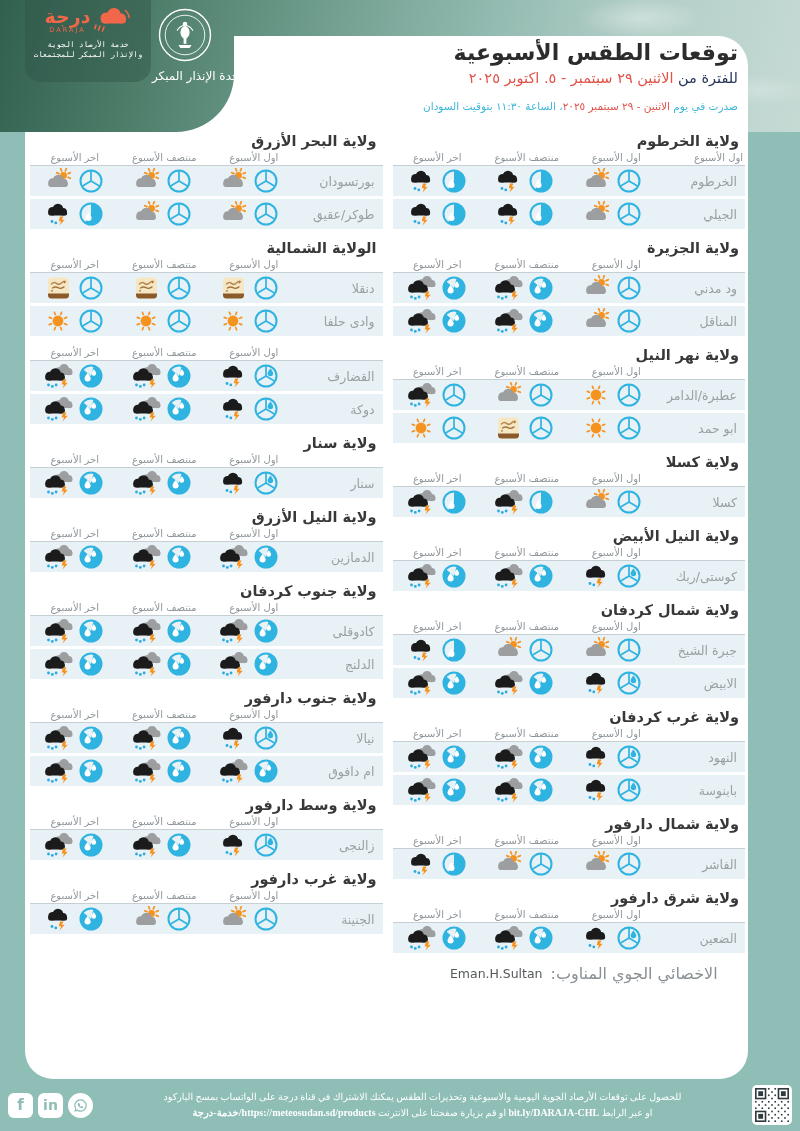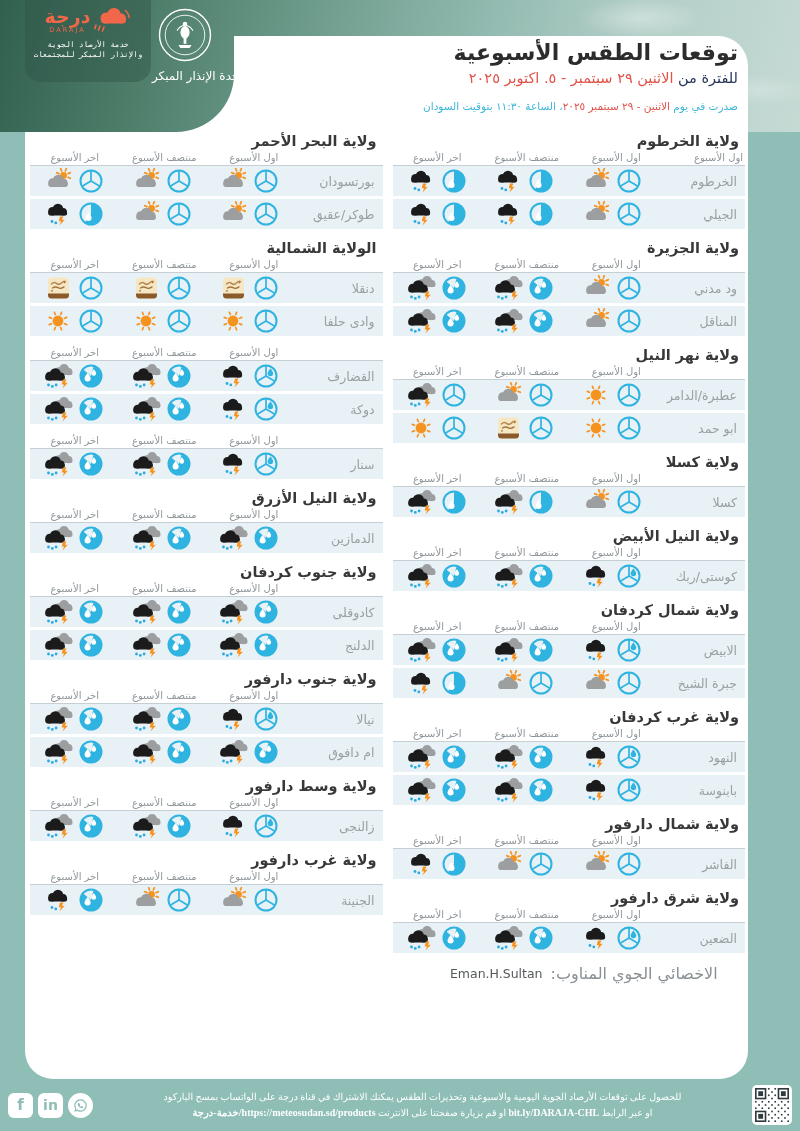--- a/index.html
+++ b/index.html
@@ -919,115 +919,20 @@
       </section>
       <section class="card">
         <h3 class="card-title">ولاية شمال كردفان</h3>
         <div class="thead">
           <div class="th city-col"></div>
           <div class="th period-col">اول الأسبوع</div>
           <div class="th period-col">منتصف الأسبوع</div>
           <div class="th period-col">اخر الأسبوع</div>
         </div>
         <div class="row">
-          <div class="city city-col">الابيض</div>
-          <div class="cell period-col">
-            <span class="ic">
-              <svg width="26" height="26" viewBox="0 0 26 26">
-                <circle cx="13" cy="13" r="10.5" fill="none" stroke="#2fb4e1" stroke-width="2"></circle>
-                <g stroke="#2fb4e1" stroke-width="1.7" stroke-linecap="round">
-                  <path d="M13 13 L13 3.2"></path>
-                  <path d="M13 13 L4.6 17.9"></path>
-                  <path d="M13 13 L21.4 17.9"></path>
-                </g>
-                <path transform="translate(17.4 8.8) scale(0.72)" d="M0 -4.6 C2.6 -1.4 3.8 0.6 3.8 2.4 A3.8 3.8 0 1 1 -3.8 2.4 C-3.8 0.6 -2.6 -1.4 0 -4.6 Z" fill="#2fb4e1"></path>
-              </svg>
-            </span>
-            <span class="ic">
-              <svg width="30" height="26" viewBox="0 0 30 26">
-                <g transform="translate(3 2) scale(0.92)" fill="#1b1b1b">
-                  <circle cx="7" cy="9" r="4.6"></circle>
-                  <circle cx="13" cy="6.5" r="5.8"></circle>
-                  <circle cx="18.5" cy="9.5" r="4.2"></circle>
-                  <rect x="2.4" y="8" width="20.6" height="5.6" rx="2.8"></rect>
-                </g>
-                <g fill="#29abe2">
-                  <circle cx="9" cy="20.5" r="1.4"></circle>
-                  <circle cx="12.8" cy="21.9" r="1.4"></circle>
-                </g>
-                <path transform="translate(17 15.5) scale(0.78)" d="M0 0 L4.4 0 L2.4 4.2 L6 4.2 L-0.6 11.4 L1.4 6.2 L-1.6 6.2 Z" fill="#f6921e"></path>
-              </svg>
-            </span>
-          </div>
-          <div class="cell period-col">
-            <span class="ic">
-              <svg width="26" height="26" viewBox="0 0 26 26">
-                <circle cx="13" cy="13" r="10.5" fill="none" stroke="#2fb4e1" stroke-width="2"></circle>
-                <path d="M13 13 L15.72 2.86 A10.5 10.5 0 1 1 4.96 6.25 Z" fill="#2fb4e1"></path>
-                <path transform="translate(9.6 13.6) scale(0.8)" d="M0 -4.6 C2.6 -1.4 3.8 0.6 3.8 2.4 A3.8 3.8 0 1 1 -3.8 2.4 C-3.8 0.6 -2.6 -1.4 0 -4.6 Z" fill="#fff"></path>
-                <path transform="translate(15.8 9) scale(0.6)" d="M0 -4.6 C2.6 -1.4 3.8 0.6 3.8 2.4 A3.8 3.8 0 1 1 -3.8 2.4 C-3.8 0.6 -2.6 -1.4 0 -4.6 Z" fill="#fff"></path>
-              </svg>
-            </span>
-            <span class="ic">
-              <svg width="30" height="26" viewBox="0 0 30 26">
-                <g transform="translate(10 0.5) scale(0.85)" fill="#9c9ea0">
-                  <circle cx="7" cy="9" r="4.6"></circle>
-                  <circle cx="13" cy="6.5" r="5.8"></circle>
-                  <circle cx="18.5" cy="9.5" r="4.2"></circle>
-                  <rect x="2.4" y="8" width="20.6" height="5.6" rx="2.8"></rect>
-                </g>
-                <g transform="translate(0 4.5) scale(0.95)" fill="#1b1b1b">
-                  <circle cx="7" cy="9" r="4.6"></circle>
-                  <circle cx="13" cy="6.5" r="5.8"></circle>
-                  <circle cx="18.5" cy="9.5" r="4.2"></circle>
-                  <rect x="2.4" y="8" width="20.6" height="5.6" rx="2.8"></rect>
-                </g>
-                <g fill="#29abe2">
-                  <circle cx="5.5" cy="22" r="1.4"></circle>
-                  <circle cx="9.3" cy="23.4" r="1.4"></circle>
-                  <circle cx="13.1" cy="22" r="1.4"></circle>
-                </g>
-                <path transform="translate(20 16.5) scale(0.8)" d="M0 0 L4.4 0 L2.4 4.2 L6 4.2 L-0.6 11.4 L1.4 6.2 L-1.6 6.2 Z" fill="#f6921e"></path>
-              </svg>
-            </span>
-          </div>
-          <div class="cell period-col">
-            <span class="ic">
-              <svg width="26" height="26" viewBox="0 0 26 26">
-                <circle cx="13" cy="13" r="10.5" fill="none" stroke="#2fb4e1" stroke-width="2"></circle>
-                <path d="M13 13 L15.72 2.86 A10.5 10.5 0 1 1 4.96 6.25 Z" fill="#2fb4e1"></path>
-                <path transform="translate(9.6 13.6) scale(0.8)" d="M0 -4.6 C2.6 -1.4 3.8 0.6 3.8 2.4 A3.8 3.8 0 1 1 -3.8 2.4 C-3.8 0.6 -2.6 -1.4 0 -4.6 Z" fill="#fff"></path>
-                <path transform="translate(15.8 9) scale(0.6)" d="M0 -4.6 C2.6 -1.4 3.8 0.6 3.8 2.4 A3.8 3.8 0 1 1 -3.8 2.4 C-3.8 0.6 -2.6 -1.4 0 -4.6 Z" fill="#fff"></path>
-              </svg>
-            </span>
-            <span class="ic">
-              <svg width="30" height="26" viewBox="0 0 30 26">
-                <g transform="translate(10 0.5) scale(0.85)" fill="#9c9ea0">
-                  <circle cx="7" cy="9" r="4.6"></circle>
-                  <circle cx="13" cy="6.5" r="5.8"></circle>
-                  <circle cx="18.5" cy="9.5" r="4.2"></circle>
-                  <rect x="2.4" y="8" width="20.6" height="5.6" rx="2.8"></rect>
-                </g>
-                <g transform="translate(0 4.5) scale(0.95)" fill="#1b1b1b">
-                  <circle cx="7" cy="9" r="4.6"></circle>
-                  <circle cx="13" cy="6.5" r="5.8"></circle>
-                  <circle cx="18.5" cy="9.5" r="4.2"></circle>
-                  <rect x="2.4" y="8" width="20.6" height="5.6" rx="2.8"></rect>
-                </g>
-                <g fill="#29abe2">
-                  <circle cx="5.5" cy="22" r="1.4"></circle>
-                  <circle cx="9.3" cy="23.4" r="1.4"></circle>
-                  <circle cx="13.1" cy="22" r="1.4"></circle>
-                </g>
-                <path transform="translate(20 16.5) scale(0.8)" d="M0 0 L4.4 0 L2.4 4.2 L6 4.2 L-0.6 11.4 L1.4 6.2 L-1.6 6.2 Z" fill="#f6921e"></path>
-              </svg>
-            </span>
-          </div>
-        </div>
-        <div class="row">
           <div class="city city-col">جبرة الشيخ</div>
           <div class="cell period-col">
             <span class="ic">
               <svg width="26" height="26" viewBox="0 0 26 26">
                 <circle cx="13" cy="13" r="10.5" fill="none" stroke="#2fb4e1" stroke-width="2"></circle>
                 <g stroke="#2fb4e1" stroke-width="1.7" stroke-linecap="round">
                   <path d="M13 13 L13 3.2"></path>
                   <path d="M13 13 L4.6 17.9"></path>
                   <path d="M13 13 L21.4 17.9"></path>
                 </g>
@@ -1107,20 +1012,115 @@
                 </g>
                 <g fill="#29abe2">
                   <circle cx="9" cy="20.5" r="1.4"></circle>
                   <circle cx="12.8" cy="21.9" r="1.4"></circle>
                 </g>
                 <path transform="translate(17 15.5) scale(0.78)" d="M0 0 L4.4 0 L2.4 4.2 L6 4.2 L-0.6 11.4 L1.4 6.2 L-1.6 6.2 Z" fill="#f6921e"></path>
               </svg>
             </span>
           </div>
         </div>
+        <div class="row">
+          <div class="city city-col">الابيض</div>
+          <div class="cell period-col">
+            <span class="ic">
+              <svg width="26" height="26" viewBox="0 0 26 26">
+                <circle cx="13" cy="13" r="10.5" fill="none" stroke="#2fb4e1" stroke-width="2"></circle>
+                <g stroke="#2fb4e1" stroke-width="1.7" stroke-linecap="round">
+                  <path d="M13 13 L13 3.2"></path>
+                  <path d="M13 13 L4.6 17.9"></path>
+                  <path d="M13 13 L21.4 17.9"></path>
+                </g>
+                <path transform="translate(17.4 8.8) scale(0.72)" d="M0 -4.6 C2.6 -1.4 3.8 0.6 3.8 2.4 A3.8 3.8 0 1 1 -3.8 2.4 C-3.8 0.6 -2.6 -1.4 0 -4.6 Z" fill="#2fb4e1"></path>
+              </svg>
+            </span>
+            <span class="ic">
+              <svg width="30" height="26" viewBox="0 0 30 26">
+                <g transform="translate(3 2) scale(0.92)" fill="#1b1b1b">
+                  <circle cx="7" cy="9" r="4.6"></circle>
+                  <circle cx="13" cy="6.5" r="5.8"></circle>
+                  <circle cx="18.5" cy="9.5" r="4.2"></circle>
+                  <rect x="2.4" y="8" width="20.6" height="5.6" rx="2.8"></rect>
+                </g>
+                <g fill="#29abe2">
+                  <circle cx="9" cy="20.5" r="1.4"></circle>
+                  <circle cx="12.8" cy="21.9" r="1.4"></circle>
+                </g>
+                <path transform="translate(17 15.5) scale(0.78)" d="M0 0 L4.4 0 L2.4 4.2 L6 4.2 L-0.6 11.4 L1.4 6.2 L-1.6 6.2 Z" fill="#f6921e"></path>
+              </svg>
+            </span>
+          </div>
+          <div class="cell period-col">
+            <span class="ic">
+              <svg width="26" height="26" viewBox="0 0 26 26">
+                <circle cx="13" cy="13" r="10.5" fill="none" stroke="#2fb4e1" stroke-width="2"></circle>
+                <path d="M13 13 L15.72 2.86 A10.5 10.5 0 1 1 4.96 6.25 Z" fill="#2fb4e1"></path>
+                <path transform="translate(9.6 13.6) scale(0.8)" d="M0 -4.6 C2.6 -1.4 3.8 0.6 3.8 2.4 A3.8 3.8 0 1 1 -3.8 2.4 C-3.8 0.6 -2.6 -1.4 0 -4.6 Z" fill="#fff"></path>
+                <path transform="translate(15.8 9) scale(0.6)" d="M0 -4.6 C2.6 -1.4 3.8 0.6 3.8 2.4 A3.8 3.8 0 1 1 -3.8 2.4 C-3.8 0.6 -2.6 -1.4 0 -4.6 Z" fill="#fff"></path>
+              </svg>
+            </span>
+            <span class="ic">
+              <svg width="30" height="26" viewBox="0 0 30 26">
+                <g transform="translate(10 0.5) scale(0.85)" fill="#9c9ea0">
+                  <circle cx="7" cy="9" r="4.6"></circle>
+                  <circle cx="13" cy="6.5" r="5.8"></circle>
+                  <circle cx="18.5" cy="9.5" r="4.2"></circle>
+                  <rect x="2.4" y="8" width="20.6" height="5.6" rx="2.8"></rect>
+                </g>
+                <g transform="translate(0 4.5) scale(0.95)" fill="#1b1b1b">
+                  <circle cx="7" cy="9" r="4.6"></circle>
+                  <circle cx="13" cy="6.5" r="5.8"></circle>
+                  <circle cx="18.5" cy="9.5" r="4.2"></circle>
+                  <rect x="2.4" y="8" width="20.6" height="5.6" rx="2.8"></rect>
+                </g>
+                <g fill="#29abe2">
+                  <circle cx="5.5" cy="22" r="1.4"></circle>
+                  <circle cx="9.3" cy="23.4" r="1.4"></circle>
+                  <circle cx="13.1" cy="22" r="1.4"></circle>
+                </g>
+                <path transform="translate(20 16.5) scale(0.8)" d="M0 0 L4.4 0 L2.4 4.2 L6 4.2 L-0.6 11.4 L1.4 6.2 L-1.6 6.2 Z" fill="#f6921e"></path>
+              </svg>
+            </span>
+          </div>
+          <div class="cell period-col">
+            <span class="ic">
+              <svg width="26" height="26" viewBox="0 0 26 26">
+                <circle cx="13" cy="13" r="10.5" fill="none" stroke="#2fb4e1" stroke-width="2"></circle>
+                <path d="M13 13 L15.72 2.86 A10.5 10.5 0 1 1 4.96 6.25 Z" fill="#2fb4e1"></path>
+                <path transform="translate(9.6 13.6) scale(0.8)" d="M0 -4.6 C2.6 -1.4 3.8 0.6 3.8 2.4 A3.8 3.8 0 1 1 -3.8 2.4 C-3.8 0.6 -2.6 -1.4 0 -4.6 Z" fill="#fff"></path>
+                <path transform="translate(15.8 9) scale(0.6)" d="M0 -4.6 C2.6 -1.4 3.8 0.6 3.8 2.4 A3.8 3.8 0 1 1 -3.8 2.4 C-3.8 0.6 -2.6 -1.4 0 -4.6 Z" fill="#fff"></path>
+              </svg>
+            </span>
+            <span class="ic">
+              <svg width="30" height="26" viewBox="0 0 30 26">
+                <g transform="translate(10 0.5) scale(0.85)" fill="#9c9ea0">
+                  <circle cx="7" cy="9" r="4.6"></circle>
+                  <circle cx="13" cy="6.5" r="5.8"></circle>
+                  <circle cx="18.5" cy="9.5" r="4.2"></circle>
+                  <rect x="2.4" y="8" width="20.6" height="5.6" rx="2.8"></rect>
+                </g>
+                <g transform="translate(0 4.5) scale(0.95)" fill="#1b1b1b">
+                  <circle cx="7" cy="9" r="4.6"></circle>
+                  <circle cx="13" cy="6.5" r="5.8"></circle>
+                  <circle cx="18.5" cy="9.5" r="4.2"></circle>
+                  <rect x="2.4" y="8" width="20.6" height="5.6" rx="2.8"></rect>
+                </g>
+                <g fill="#29abe2">
+                  <circle cx="5.5" cy="22" r="1.4"></circle>
+                  <circle cx="9.3" cy="23.4" r="1.4"></circle>
+                  <circle cx="13.1" cy="22" r="1.4"></circle>
+                </g>
+                <path transform="translate(20 16.5) scale(0.8)" d="M0 0 L4.4 0 L2.4 4.2 L6 4.2 L-0.6 11.4 L1.4 6.2 L-1.6 6.2 Z" fill="#f6921e"></path>
+              </svg>
+            </span>
+          </div>
+        </div>
       </section>
       <section class="card">
         <h3 class="card-title">ولاية غرب كردفان</h3>
         <div class="thead">
           <div class="th city-col"></div>
           <div class="th period-col">اول الأسبوع</div>
           <div class="th period-col">منتصف الأسبوع</div>
           <div class="th period-col">اخر الأسبوع</div>
         </div>
         <div class="row">
@@ -1521,21 +1521,21 @@
           </div>
         </div>
       </section>
       <div class="credit">
         <span class="lbl">الاخصائي الجوي المناوب:</span>
         <span class="nm">Eman.H.Sultan</span>
       </div>
     </div>
   <div class="col" id="col-left">
       <section class="card">
-        <h3 class="card-title">ولاية البحر الأحمر</h3>
+        <h3 class="card-title">ولاية البحر الأزرق</h3>
         <div class="thead">
           <div class="th city-col"></div>
           <div class="th period-col">اول الأسبوع</div>
           <div class="th period-col">منتصف الأسبوع</div>
           <div class="th period-col">اخر الأسبوع</div>
         </div>
         <div class="row">
           <div class="city city-col">بورتسودان</div>
           <div class="cell period-col">
             <span class="ic">
@@ -2086,20 +2086,21 @@
                   <circle cx="9.3" cy="23.4" r="1.4"></circle>
                   <circle cx="13.1" cy="22" r="1.4"></circle>
                 </g>
                 <path transform="translate(20 16.5) scale(0.8)" d="M0 0 L4.4 0 L2.4 4.2 L6 4.2 L-0.6 11.4 L1.4 6.2 L-1.6 6.2 Z" fill="#f6921e"></path>
               </svg>
             </span>
           </div>
         </div>
       </section>
       <section class="card">
+        <h3 class="card-title">ولاية سنار</h3>
         <div class="thead">
           <div class="th city-col"></div>
           <div class="th period-col">اول الأسبوع</div>
           <div class="th period-col">منتصف الأسبوع</div>
           <div class="th period-col">اخر الأسبوع</div>
         </div>
         <div class="row">
           <div class="city city-col">سنار</div>
           <div class="cell period-col">
             <span class="ic">

